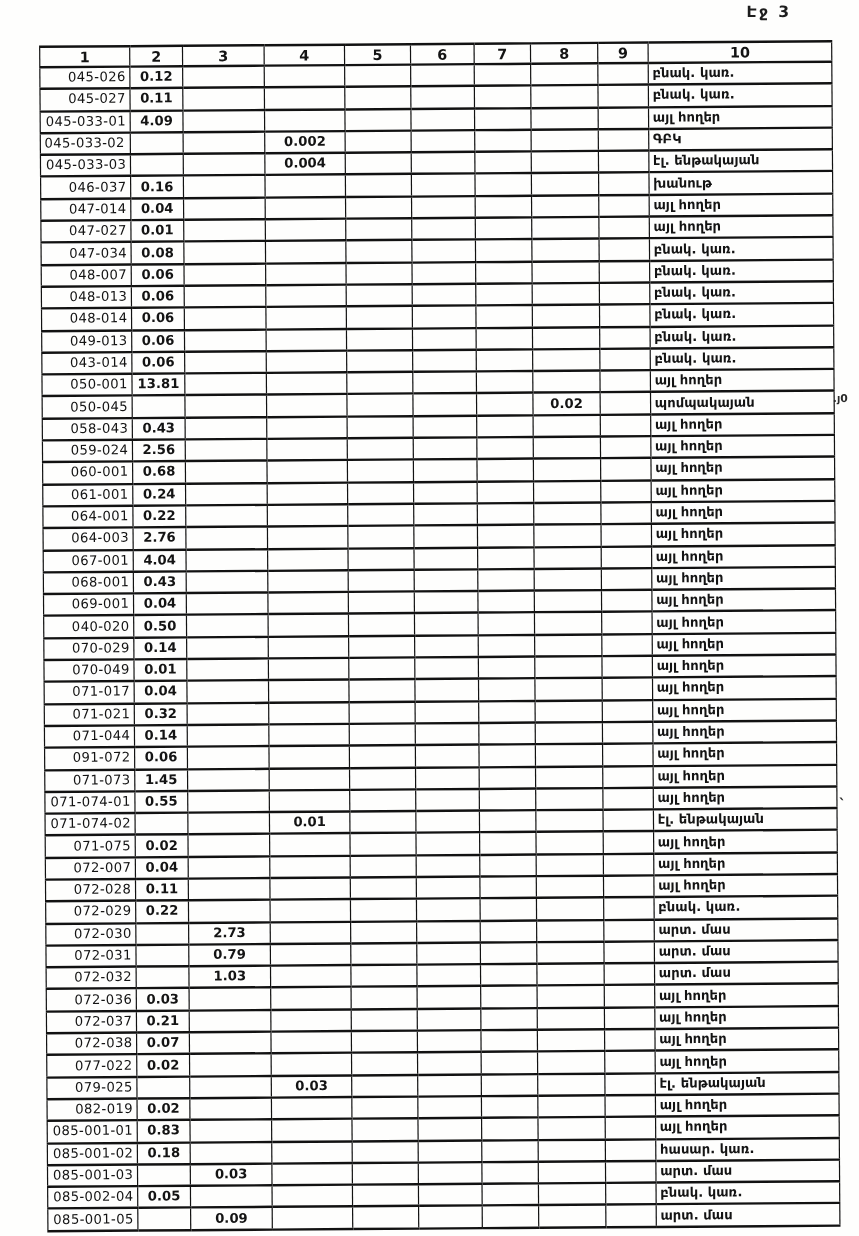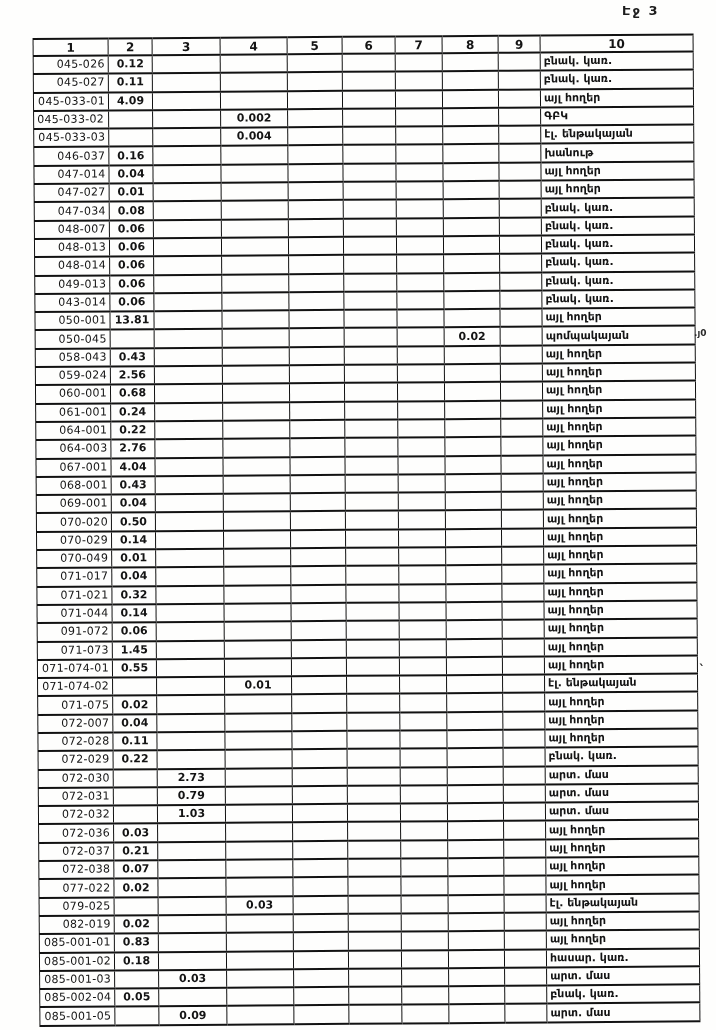--- a/index.html
+++ b/index.html
@@ -372,21 +372,21 @@
           <td class="num"></td>
           <td class="num"></td>
           <td class="num"></td>
           <td class="num"></td>
           <td class="num"></td>
           <td class="num"></td>
           <td class="num"></td>
           <td class="land">այլ հողեր</td>
         </tr>
         <tr>
-          <td class="code">070-020</td>
+          <td class="code">040-020</td>
           <td class="num">0.50</td>
           <td class="num"></td>
           <td class="num"></td>
           <td class="num"></td>
           <td class="num"></td>
           <td class="num"></td>
           <td class="num"></td>
           <td class="num"></td>
           <td class="land">այլ հողեր</td>
         </tr>

